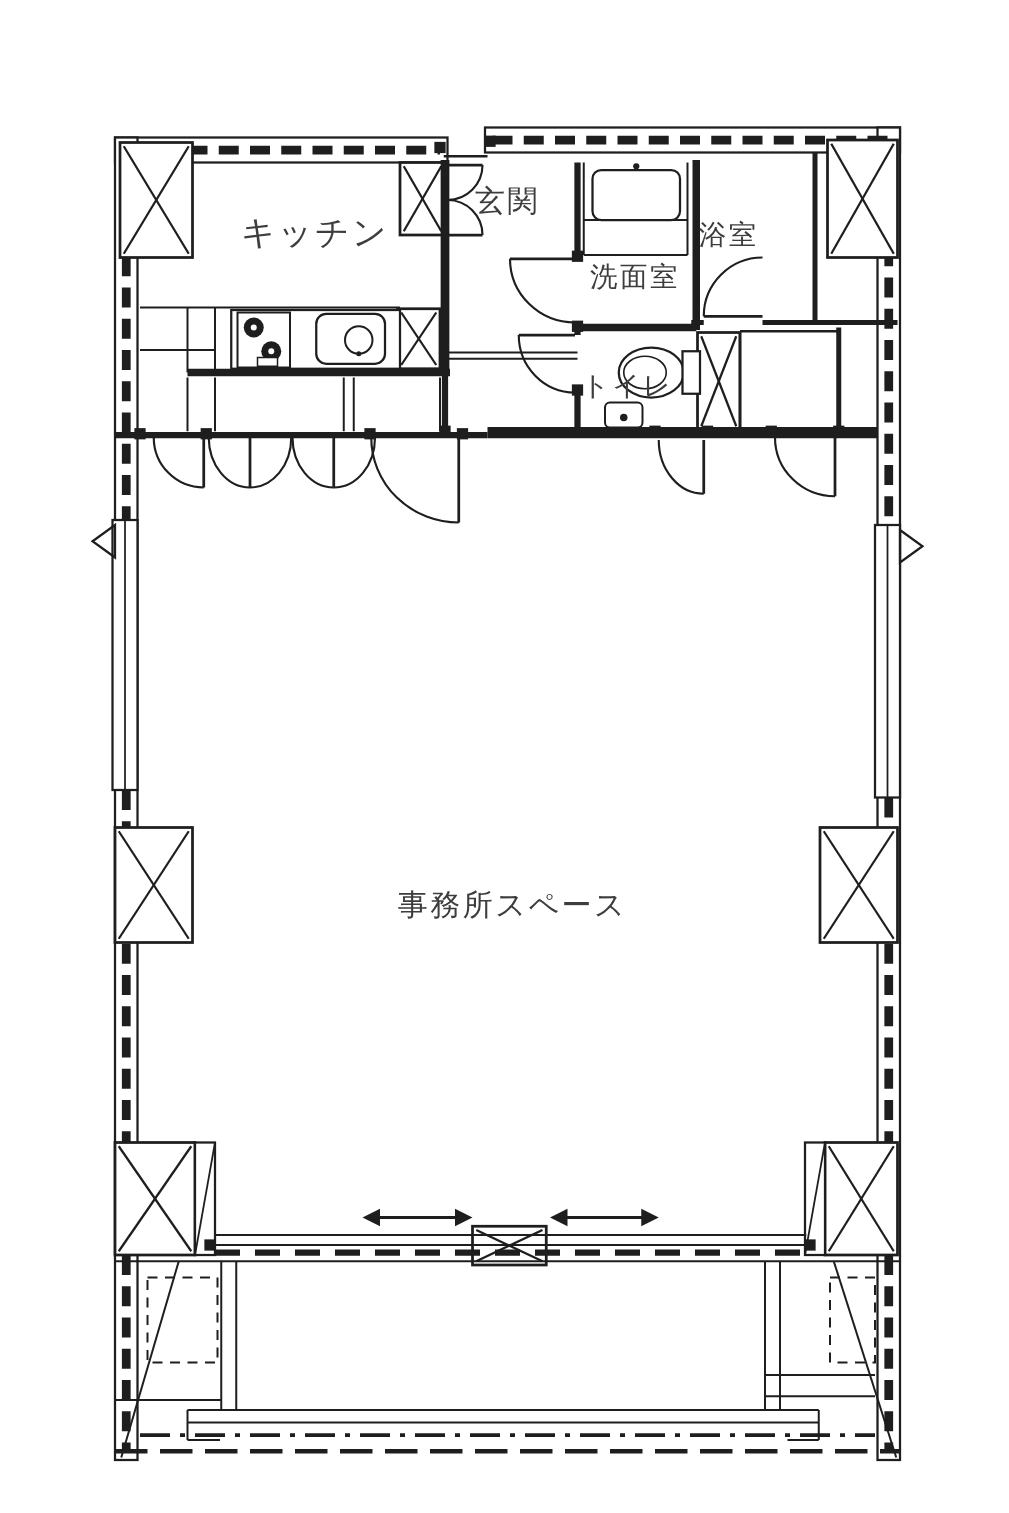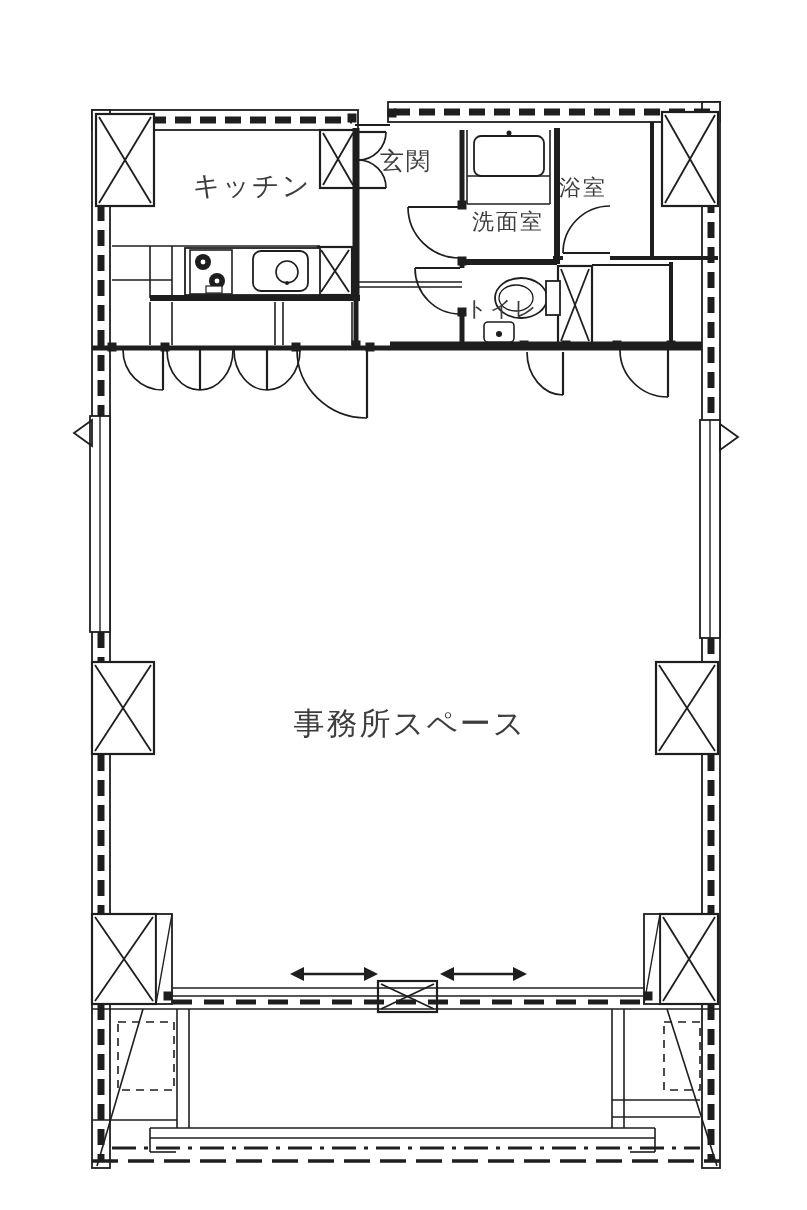--- a/index.html
+++ b/index.html
@@ -204,14 +204,14 @@
         <rect x="484" y="322" width="30" height="20" fill="#ffffff" stroke="#1e1e1e" stroke-width="1.6" rx="4"></rect>
         <circle cx="499" cy="334" r="3" fill="#1e1e1e"></circle>
       </g>
     </svg>
 
   <div class="room-label" style="left: 252px; top: 186px; font-size: 27px;">キッチン</div>
   <div class="room-label" style="left: 406px; top: 161px; font-size: 24px;">玄関</div>
   <div class="room-label" style="left: 508px; top: 222px; font-size: 22px;">洗面室</div>
   <div class="room-label" style="left: 583px; top: 188px; font-size: 22px;">浴室</div>
   <div class="room-label" style="left: 502px; top: 296px; font-size: 22px; margin-top: 13px;">トイレ</div>
-  <div class="room-label" style="left: 410px; top: 724px; font-size: 31px;">事務所スペース</div>
+  <div class="room-label" style="left: 410px; top: 724px; font-size: 24px;">事務所スペース</div>
 </div>
 
 </body></html>

